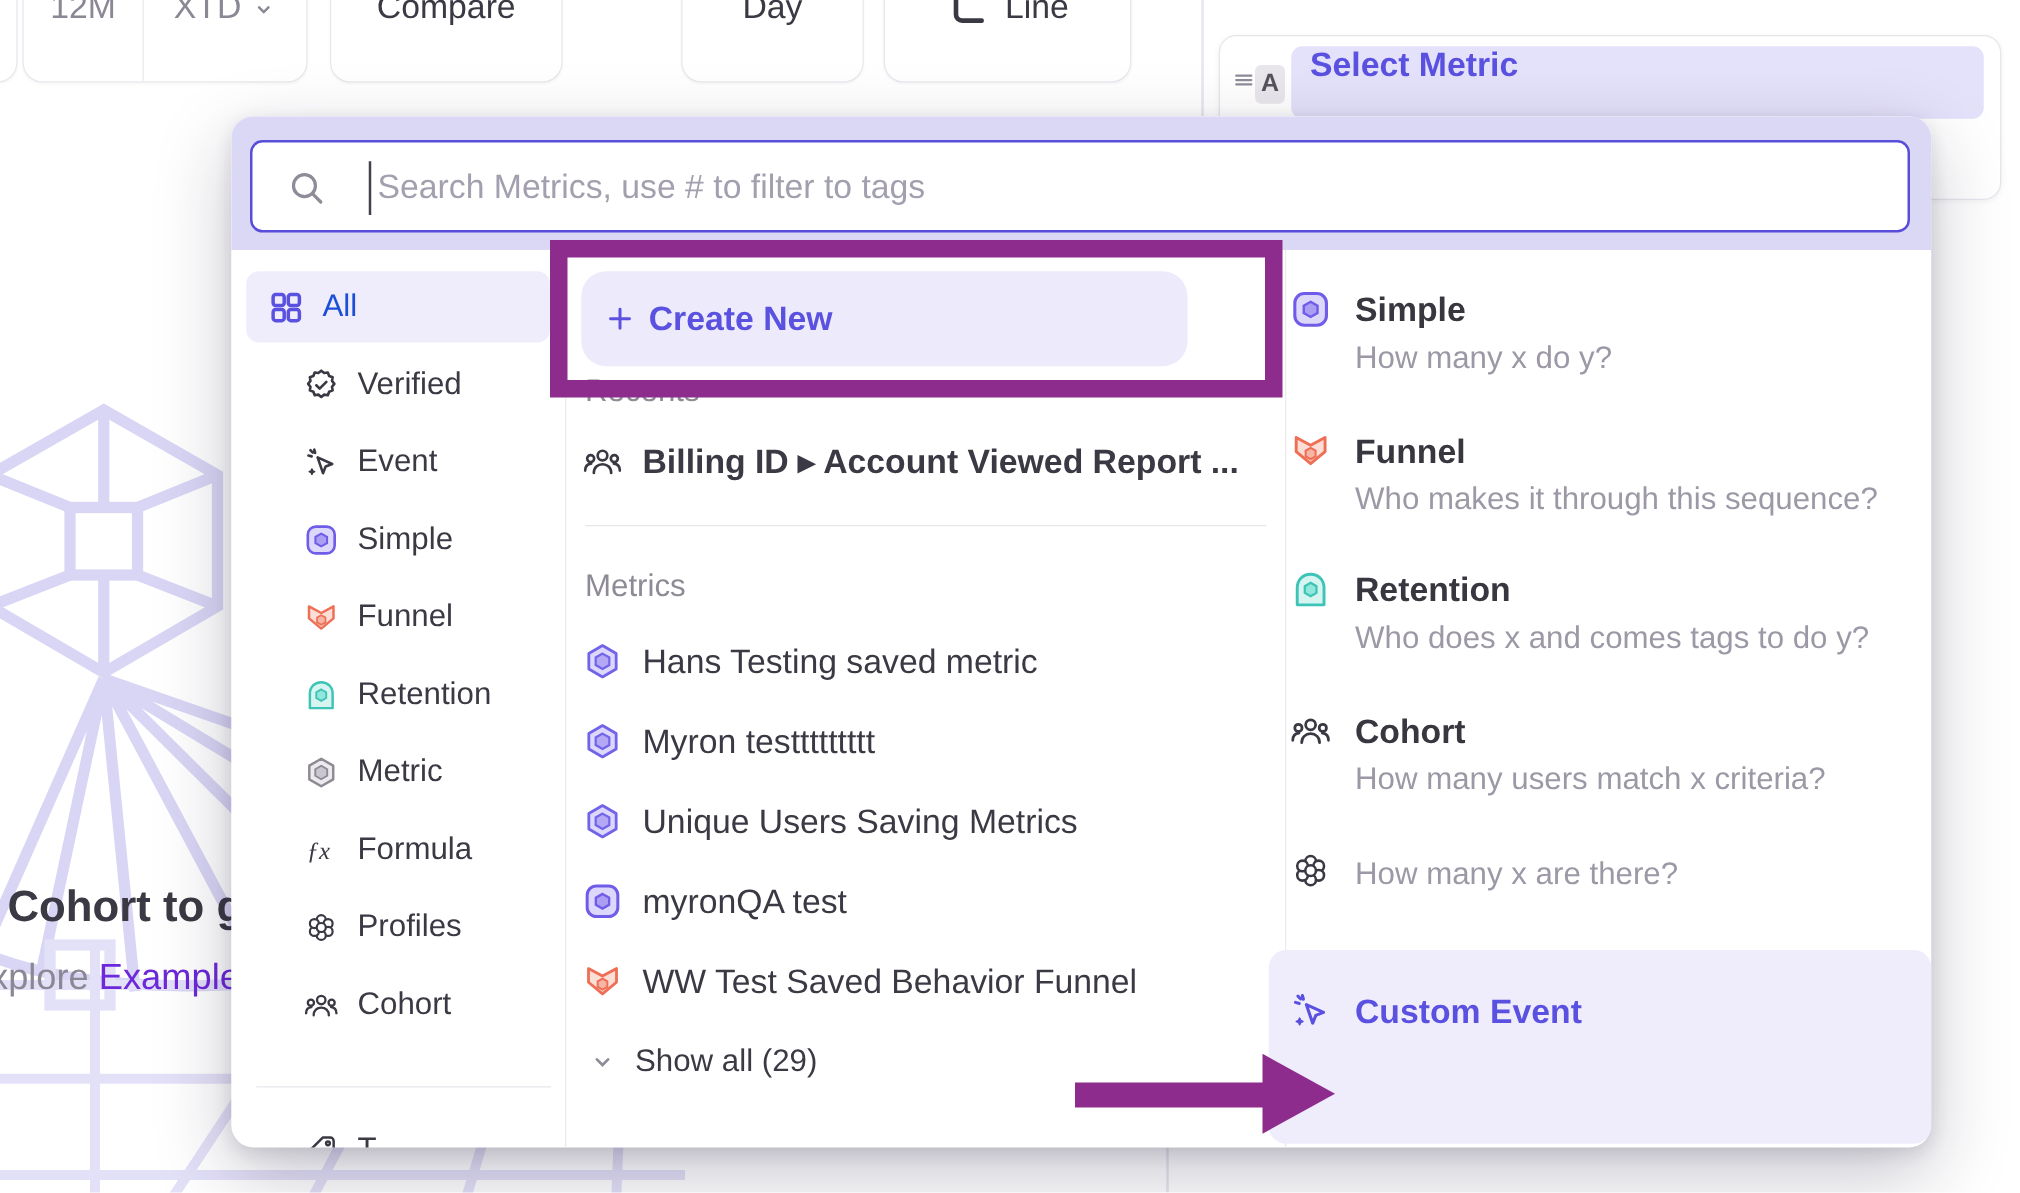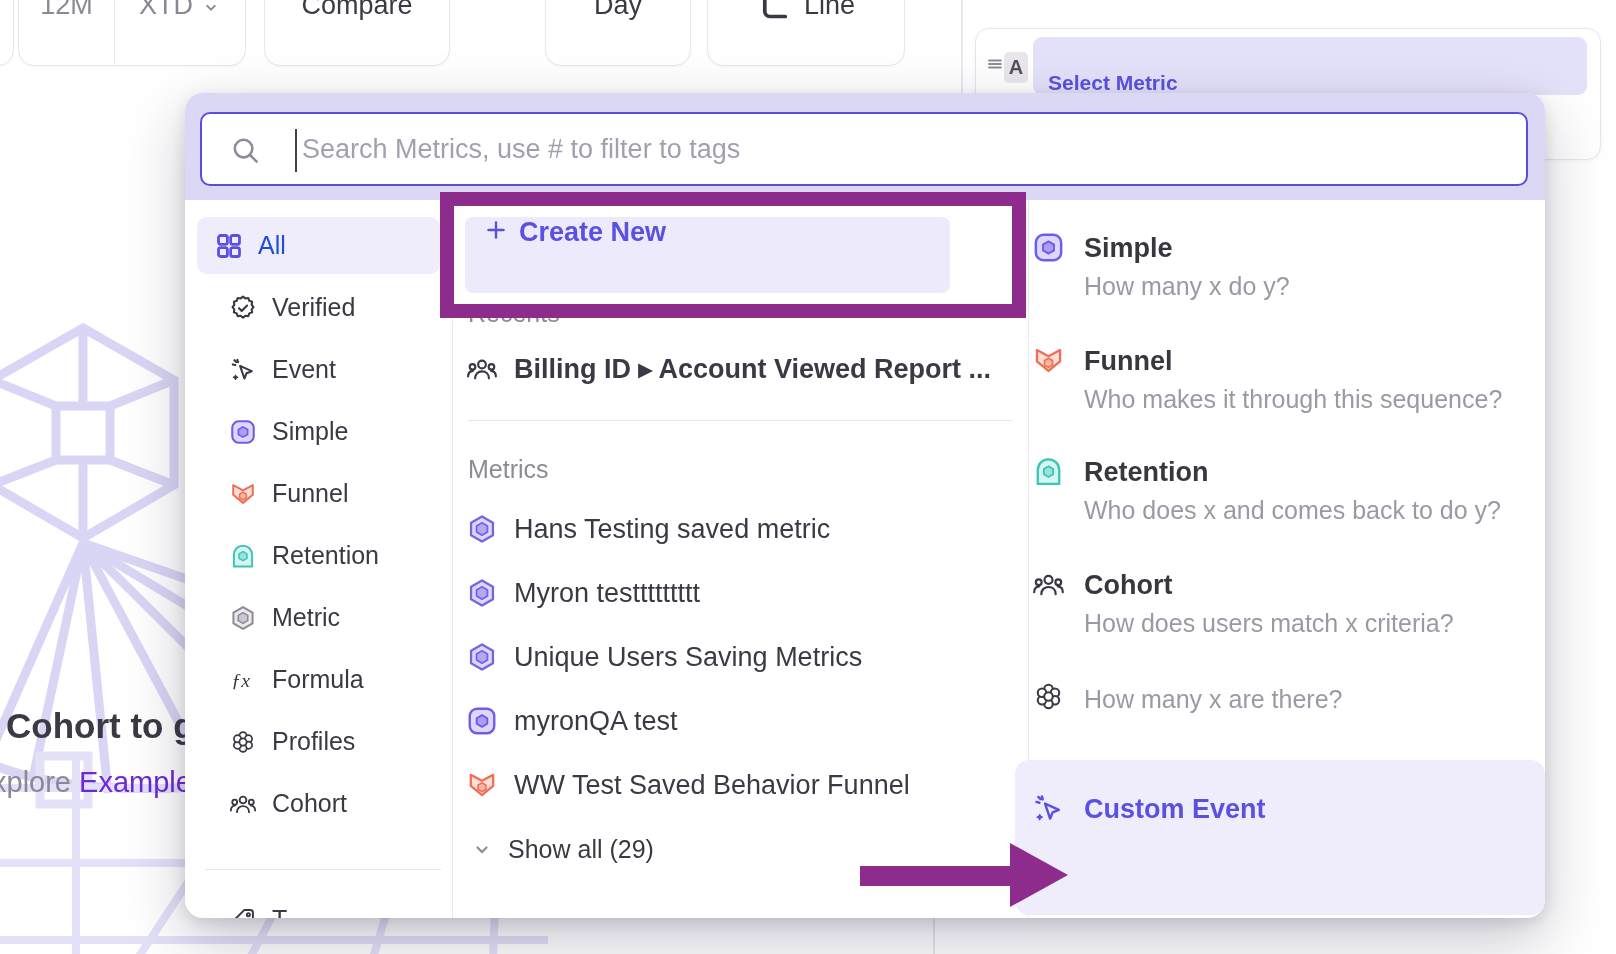--- a/index.html
+++ b/index.html
@@ -40,22 +40,22 @@
     box-shadow:0 1px 4px rgba(40,35,60,.05);
   }
   .drag-handle { position:absolute; left:9px; top:25px; width:20px; height:20px; }
   .row-badge {
     position:absolute; left:28px; top:23px; width:24px; height:31px;
     background:#e9e7ec; border-radius:5px; display:flex; align-items:center; justify-content:center;
     font-size:20px; font-weight:700; color:#55525c;
   }
   .select-metric-pill {
     position:absolute; left:57px; top:8px; width:554px; height:58px;
-    background:#e4e1fa; border-radius:9px; display:flex; align-items:flex-end;
-    padding-left:15px; font-size:21px; font-weight:600; color:#5b51e0;
+    background:#e4e1fa; border-radius:9px; display:flex; align-items:flex-start;
+    padding-left:15px; font-size:27px; font-weight:600; color:#5b51e0;
   }
 
   .empty-heading { position:absolute; left:6px; top:706px; font-size:35px; font-weight:700; color:#3b3943; white-space:nowrap; }
   .empty-sub { position:absolute; left:-8px; top:766px; font-size:29px; color:#8b8794; white-space:nowrap; }
   .empty-link { color:#6d28d9; font-weight:500; }
 
   .wireframe { position:absolute; left:-12px; top:318px; z-index:0; }
 
   
   .modal {
@@ -77,33 +77,33 @@
   .search-box input::placeholder { color:#a39fae; }
   .search-glyph { position:absolute; left:28px; top:21px; width:31px; height:31px; }
   .caret { position:absolute; left:93px; top:15px; width:2px; height:43px; background:#44414b; }
 
   .col-div { position:absolute; top:107px; bottom:0; width:1px; background:#eceaf0; }
   .col-div.d1 { left:267px; }
   .col-div.d2 { left:843px; }
 
   
   .cat-row {
-    position:absolute; left:2px; width:267px; height:57px;
+    position:absolute; left:16px; width:267px; height:57px;
     display:flex; align-items:center; gap:15px; padding-left:42px; cursor:pointer;
   }
   .cat-row.selected { left:12px; width:243px; padding-left:18px; background:#efedfb; border-radius:10px; }
   .cat-row .ic { width:28px; height:28px; flex:0 0 28px; }
   .cat-label { font-size:25px; font-weight:500; color:#3b3943; white-space:nowrap; }
   .cat-row.selected .cat-label { color:#1d4ed8; }
   .side-div { position:absolute; left:20px; top:776px; width:236px; height:1px; background:#e8e6ec; }
 
   
   .create-new {
     position:absolute; left:280px; top:124px; width:485px; height:76px;
-    background:#eceafb; border-radius:8px; display:flex; align-items:flex-start;
+    background:#eceafb; border-radius:20px; display:flex; align-items:center;
     gap:10px; padding-left:18px; cursor:pointer;
   }
   .create-new .ic { width:26px; height:26px; }
   .create-new-label { font-size:27px; font-weight:600; color:#5b51e0; }
 
   .sec-heading { position:absolute; left:283px; font-size:25px; color:#8e8a96; }
   .list-row {
     position:absolute; left:281px; display:flex; align-items:center; gap:16px; cursor:pointer;
   }
   .list-row .ic { width:32px; height:32px; flex:0 0 32px; }
@@ -396,35 +396,35 @@
       <div class="type-desc">Who makes it through this sequence?</div>
     </div>
   </div>
   <div class="type-entry" style="top:361px">
     <svg class="ic" viewBox="0 0 24 24">
         <path d="M4.2 21 V11.2 C4.2 6.4 7.6 3.2 12 3.2 s7.8 3.2 7.8 8 V21 Z" fill="#d6f5f0" stroke="#3ec4b7" stroke-width="1.7" stroke-linejoin="round"></path>
         <path d="M12 8.2l3.4 1.95v3.9L12 16l-3.4-1.95v-3.9z" fill="#92e7dc" stroke="#3ec4b7" stroke-width="1.3"></path>
       </svg>
     <div>
       <div class="type-title">Retention</div>
-      <div class="type-desc">Who does x and comes back to do y?</div>
+      <div class="type-desc">Who does x and comes tags to do y?</div>
     </div>
   </div>
   <div class="type-entry" style="top:474px">
     <svg class="ic" viewBox="0 0 24 24" fill="none" stroke="#3a3842" stroke-width="1.6" stroke-linecap="round">
         <circle cx="12" cy="8.6" r="2.9"></circle>
         <path d="M6.8 19c0-3.2 2.3-5.2 5.2-5.2s5.2 2 5.2 5.2"></path>
         <circle cx="4.9" cy="10.4" r="2.1"></circle>
         <path d="M1.6 17.6c0-2.5 1.5-4 3.6-4.2"></path>
         <circle cx="19.1" cy="10.4" r="2.1"></circle>
         <path d="M22.4 17.6c0-2.5-1.5-4-3.6-4.2"></path>
       </svg>
     <div>
       <div class="type-title">Cohort</div>
-      <div class="type-desc">How does users match x criteria?</div>
+      <div class="type-desc">How many users match x criteria?</div>
     </div>
   </div>
   <div class="type-entry" style="top:586px">
     <svg class="ic" viewBox="0 0 24 24" fill="#fff" stroke="#3a3842" stroke-width="1.5">
         <circle cx="12" cy="6.6" r="3.1"></circle>
         <circle cx="16.7" cy="9.3" r="3.1"></circle>
         <circle cx="16.7" cy="14.7" r="3.1"></circle>
         <circle cx="12" cy="17.4" r="3.1"></circle>
         <circle cx="7.3" cy="14.7" r="3.1"></circle>
         <circle cx="7.3" cy="9.3" r="3.1"></circle>

